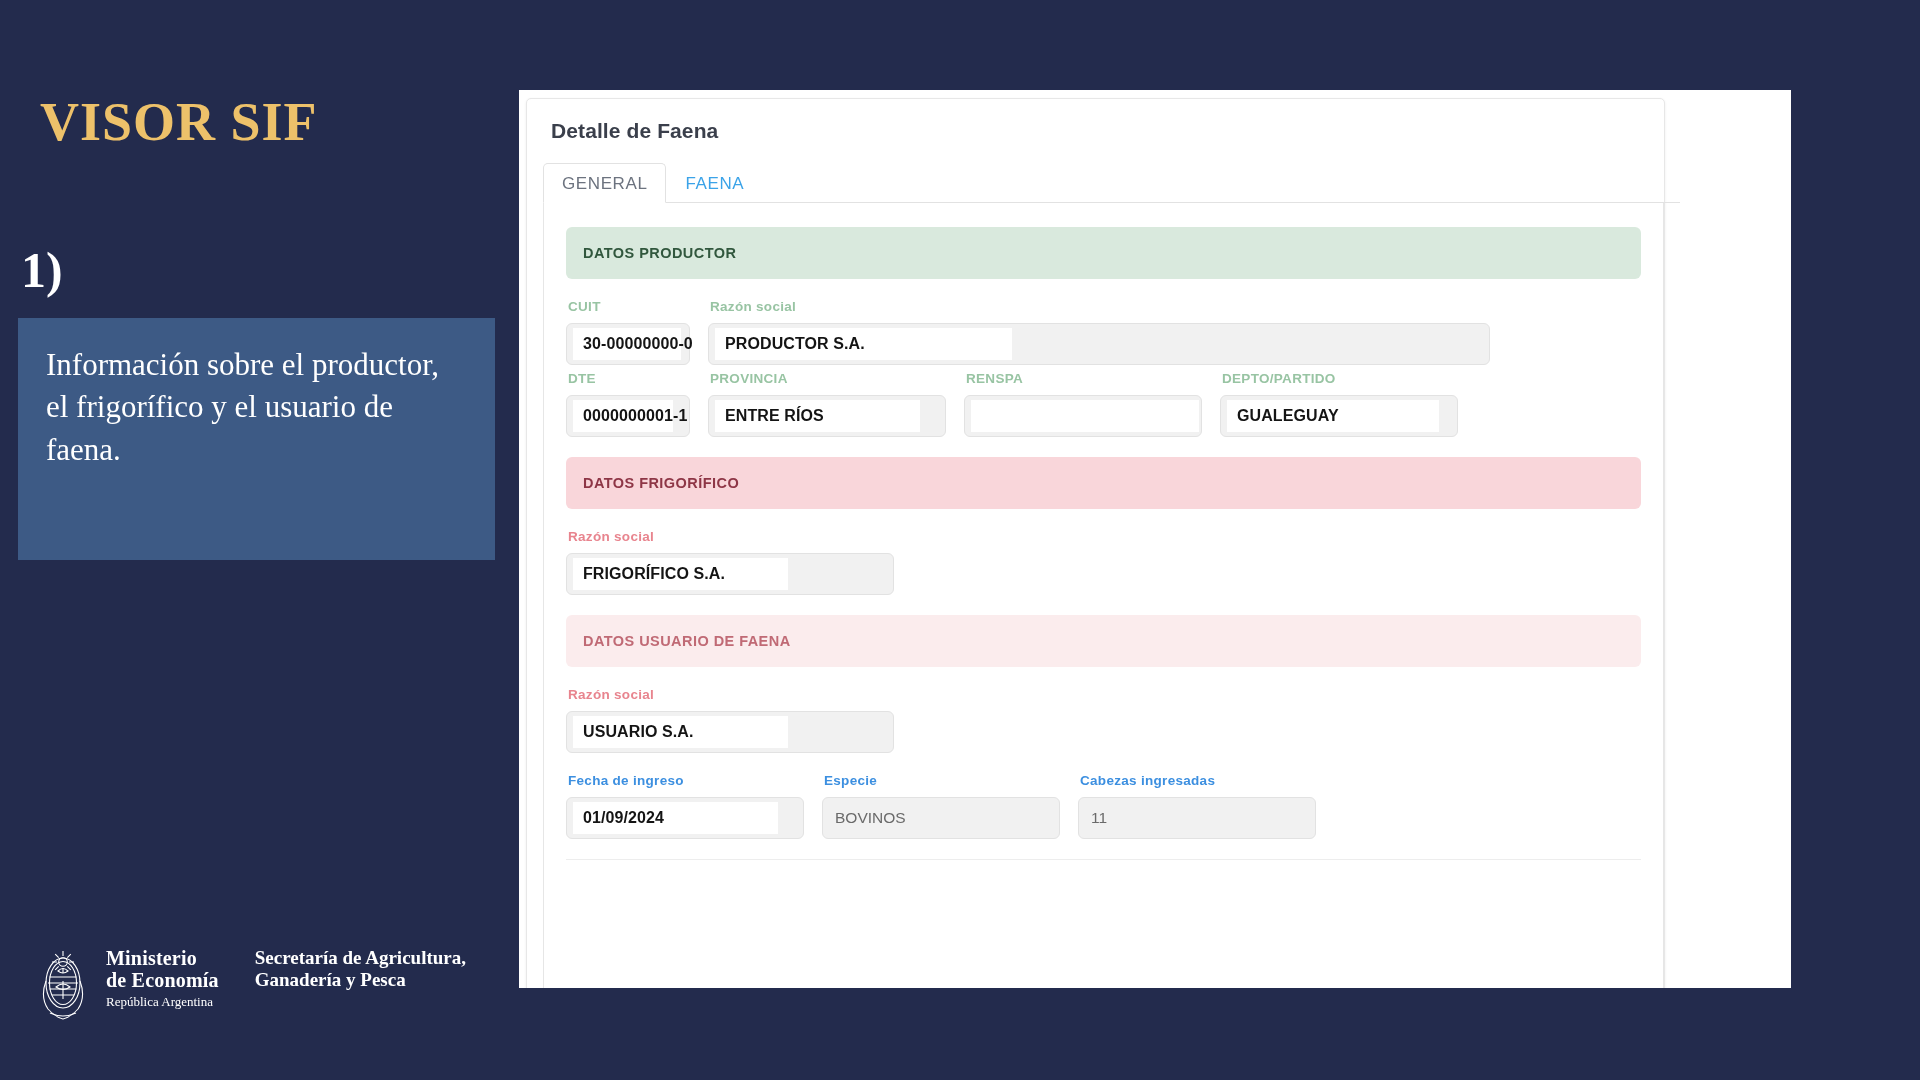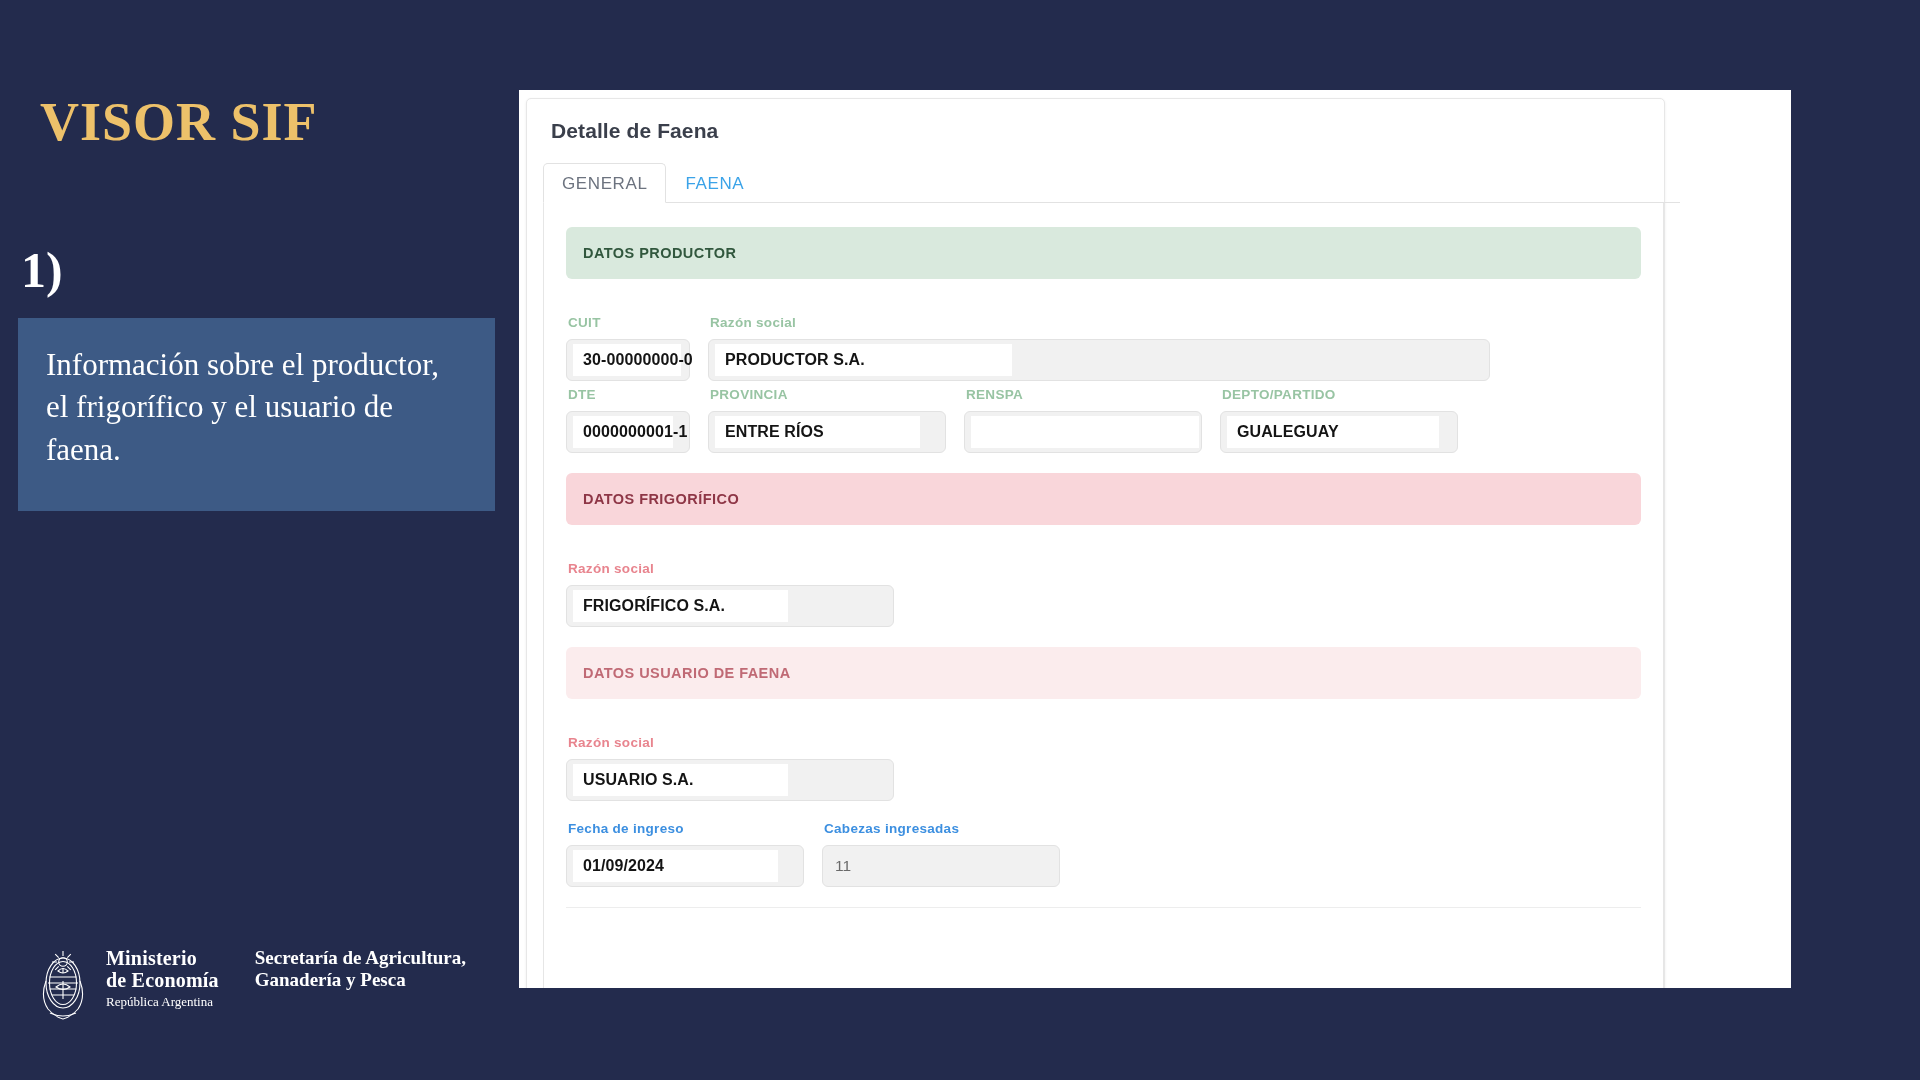--- a/index.html
+++ b/index.html
@@ -35,21 +35,21 @@
     font-size: 50px;
     color: #ffffff;
     line-height: 1;
   }
 
   .callout-box {
     position: absolute;
     left: 18px;
     top: 318px;
     width: 477px;
-    height: 193px;
+    height: 242px;
     background: #3d5a85;
     padding: 26px 28px 8px 28px;
   }
   .callout-text {
     font-family: "Liberation Serif", serif;
     font-size: 31px;
     line-height: 1.37;
     color: #ffffff;
   }
 
@@ -168,21 +168,21 @@
   
   .sect-bar {
     height: 52px;
     border-radius: 6px;
     display: flex;
     align-items: center;
     padding-left: 17px;
     font-size: 14.5px;
     font-weight: bold;
     letter-spacing: .45px;
-    margin-bottom: 36px;
+    margin-bottom: 20px;
   }
 
   
   .row { display: flex; margin-bottom: 6px; }
   .row.gap-bottom { margin-bottom: 20px; }
 
   .field { margin-right: 0; }
   .flabel {
     font-size: 13.5px;
     font-weight: bold;
@@ -335,20 +335,26 @@
           </div>
         </div>
         <div class="row gap-bottom">
           <div class="field" style="width: 238px; margin-right: 18px;">
             <div class="flabel" style="color: rgb(60, 143, 224);">Fecha de ingreso</div>
             <div class="fbox">
               <div class="redact" style="width: 205px;">01/09/2024</div>
             </div>
           </div>
           <div class="field" style="width: 238px; margin-right: 18px;">
+            <div class="flabel" style="color: rgb(60, 143, 224);">Especie</div>
+            <div class="fbox">
+              <span>BOVINOS</span>
+            </div>
+          </div>
+          <div class="field" style="width: 238px; margin-right: 18px;">
             <div class="flabel" style="color: rgb(60, 143, 224);">Cabezas ingresadas</div>
             <div class="fbox">
               <span>11</span>
             </div>
           </div>
         </div>
         <div class="bottom-sep"></div>
       </div>
   </div>
 </div>

